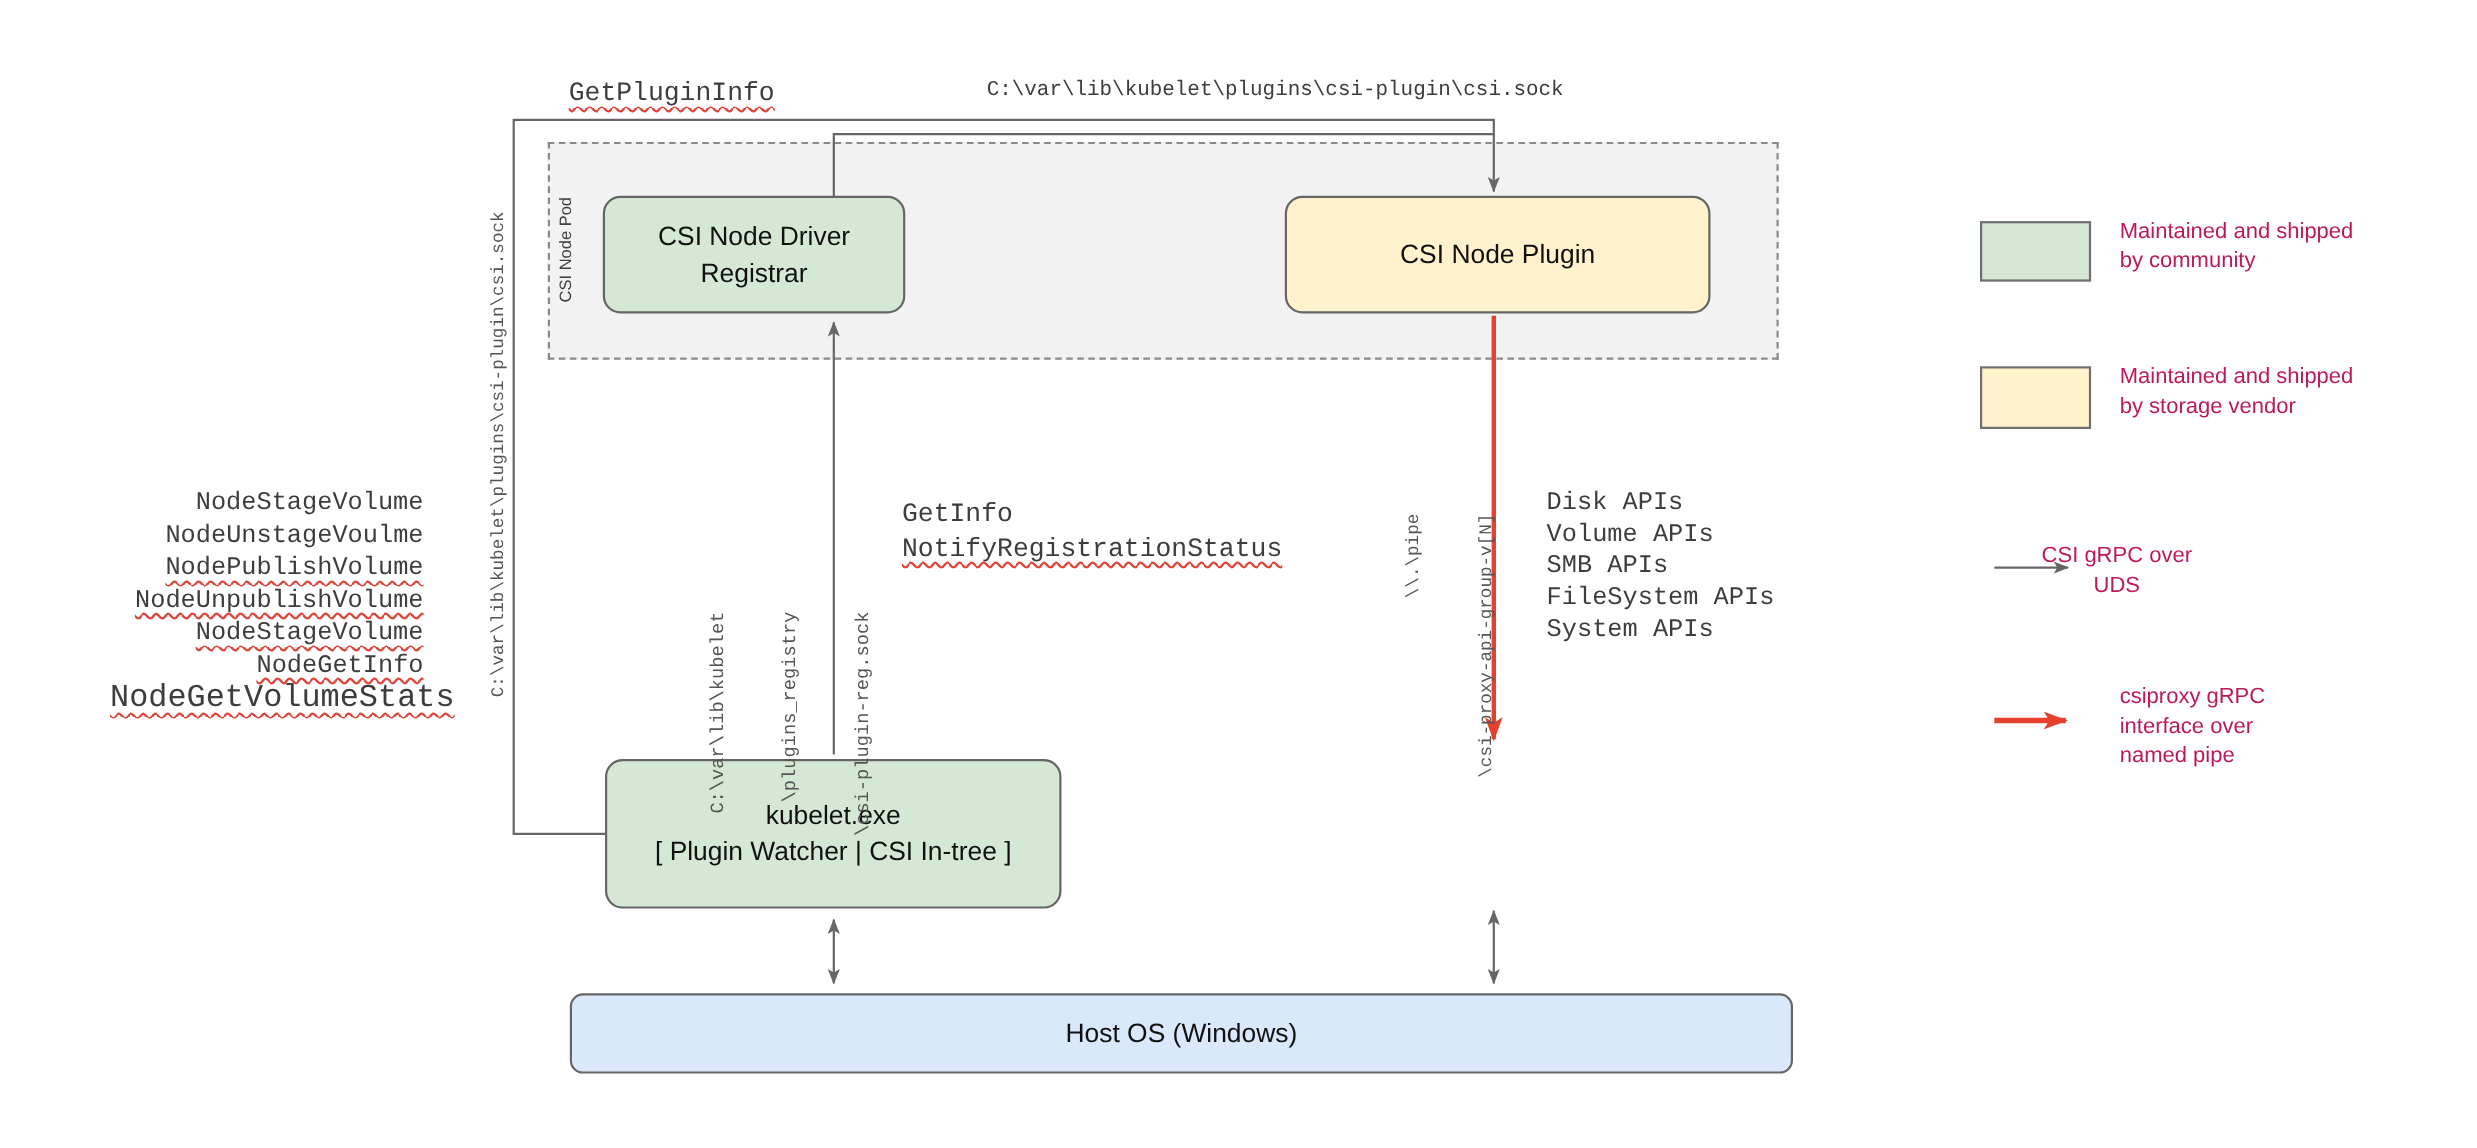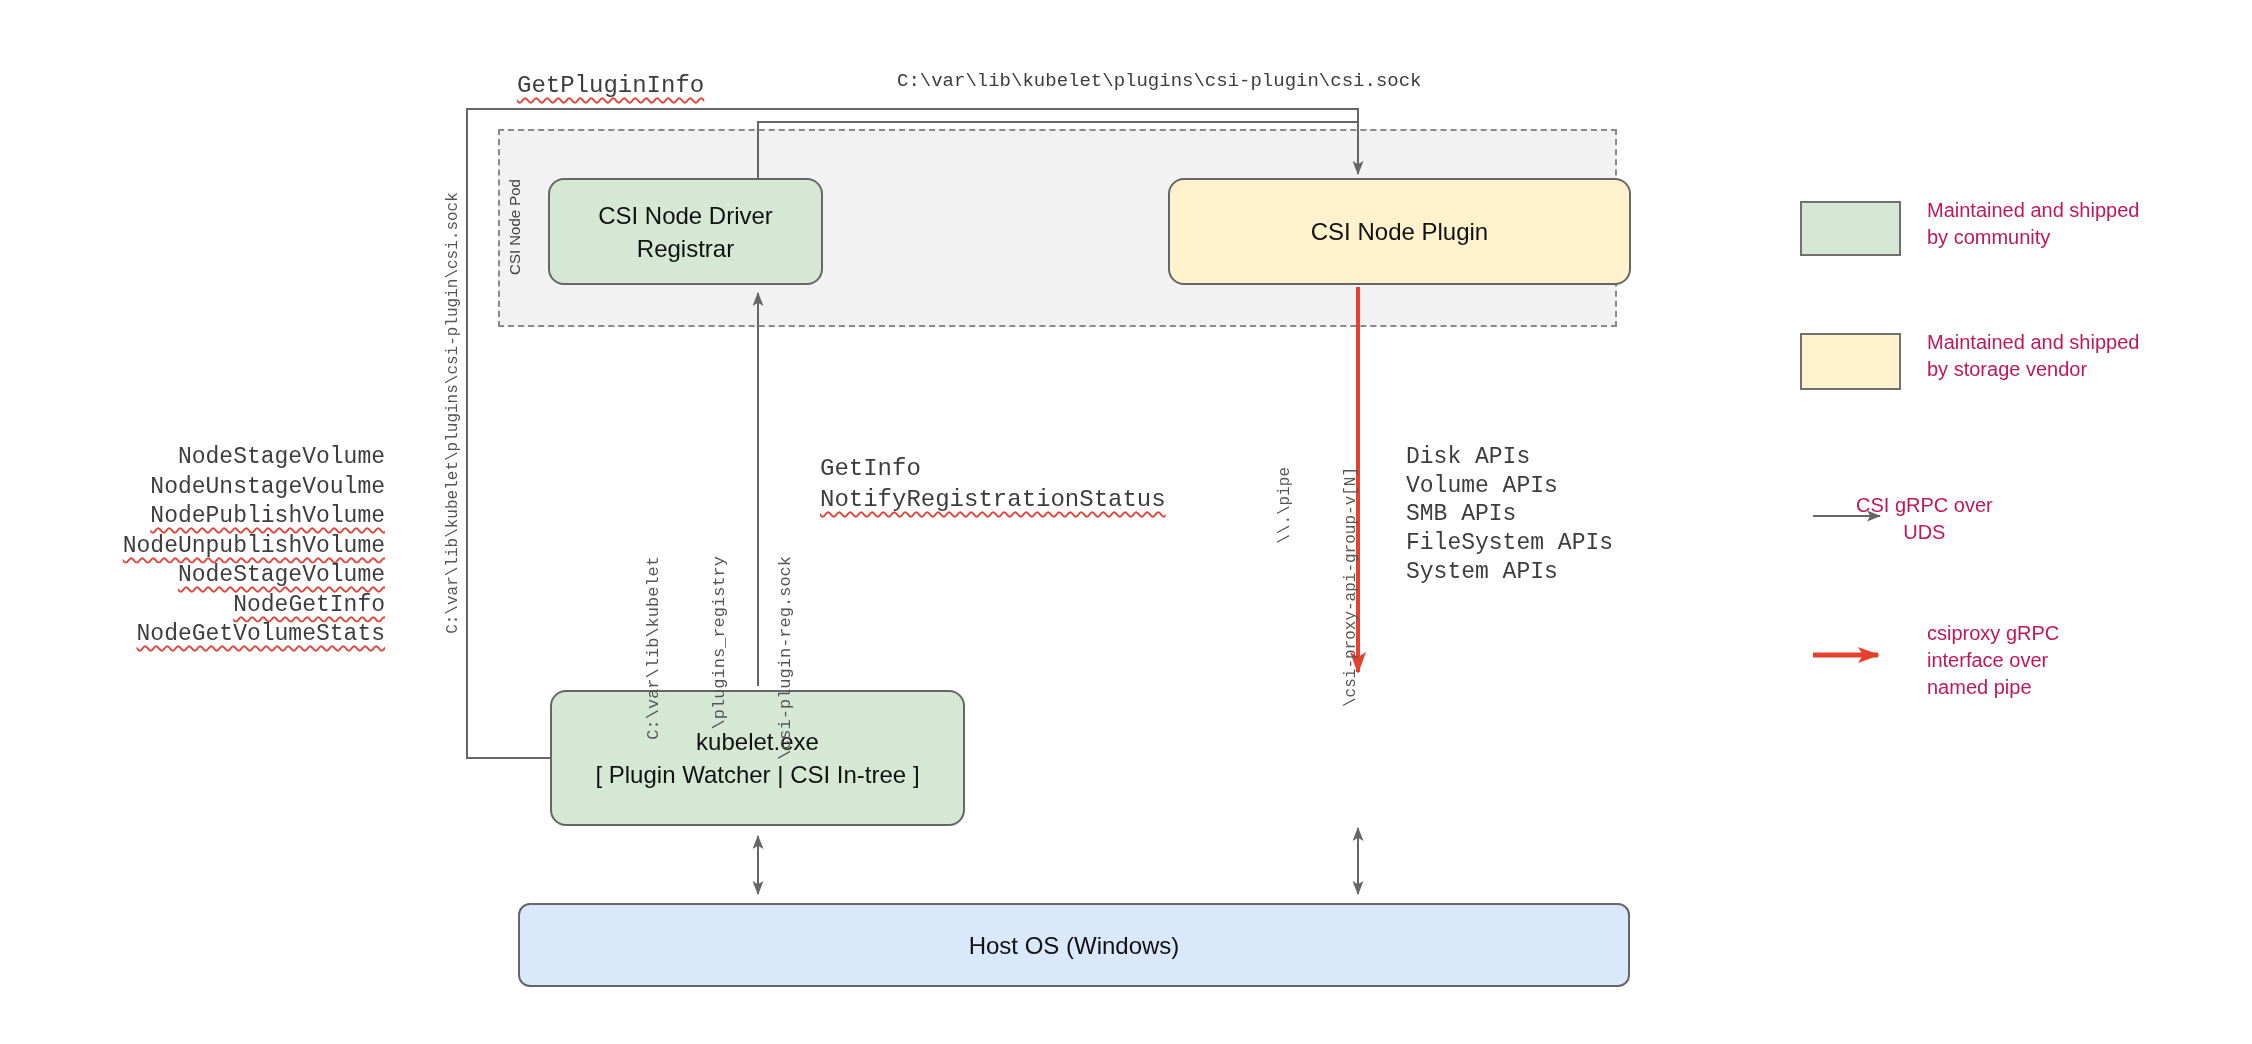--- a/index.html
+++ b/index.html
@@ -74,48 +74,48 @@
     <path class="wire" d="M1358,828 V894" marker-start="url(#mGray)" marker-end="url(#mGray)"></path>
 
     <path class="wire" d="M1813,516 H1880" marker-end="url(#mGray)"></path>
     <path class="legend-wire-red" d="M1813,655 H1878" marker-end="url(#mRed)"></path>
   </svg>
 
   <div class="nodebox green" style="left:548px;top:178px;width:275px;height:107px;">
     <div>CSI Node Driver Registrar</div>
   </div>
 
-  <div class="nodebox yellow" style="left:1168px;top:178px;width:463px;height:107px;text-align:right;">
+  <div class="nodebox yellow" style="left:1168px;top:178px;width:387px;height:107px;text-align:right;">
     <div>CSI Node Plugin</div>
   </div>
 
   <div class="nodebox green" style="left:550px;top:690px;width:415px;height:136px;">
     <div>kubelet.exe</div>
     <div>[ Plugin Watcher | CSI In-tree ]</div>
   </div>
 
 
-  <div class="nodebox blue" style="left:518px;top:903px;width:1112px;height:84px;border-radius:12px;">
+  <div class="nodebox blue" style="left:518px;top:903px;width:1112px;height:73px;border-radius:12px;">
     <div>Host OS (Windows)</div>
   </div>
 
   <div class="abs mono squig" style="left:517px;top:72px;font-size:24px;">GetPluginInfo</div>
 
   <div class="abs mono" style="left:897px;top:70px;font-size:19px;">C:\var\lib\kubelet\plugins\csi-plugin\csi.sock</div>
 
   <div class="abs mono rot gray-t" style="left:229px;top:403px;width:450px;height:20px;font-size:16px;text-align:center;">C:\var\lib\kubelet\plugins\csi-plugin\csi.sock</div>
 
   <div class="abs" style="left:100px;top:443px;width:285px;text-align:right;">
     <div class="mono" style="font-size:23px;line-height:29.5px;">NodeStageVolume</div>
     <div class="mono" style="font-size:23px;line-height:29.5px;">NodeUnstageVoulme</div>
     <div class="mono squig" style="font-size:23px;line-height:29.5px;">NodePublishVolume</div>
     <div class="mono squig" style="font-size:23px;line-height:29.5px;">NodeUnpublishVolume</div>
     <div class="mono squig" style="font-size:23px;line-height:29.5px;">NodeStageVolume</div>
     <div class="mono squig" style="font-size:23px;line-height:29.5px;">NodeGetInfo</div>
-    <div class="mono squig" style="font-size:23px;line-height:29.5px;">NodeGetVolumeStats</div>
+    <div class="mono squig" style="font-size:29px;line-height:29.5px;">NodeGetVolumeStats</div>
   </div>
 
   <div class="abs" style="left:820px;top:453px;">
     <div class="mono" style="font-size:24px;line-height:31px;">GetInfo</div>
     <div class="mono squig" style="font-size:24px;line-height:31px;">NotifyRegistrationStatus</div>
   </div>
 
   <div class="abs rot vlabel" style="left:615px;top:540px;width:210px;text-align:right;">
     <div class="mono gray-t" style="font-size:17px;">C:\var\lib\kubelet</div>
     <div class="mono gray-t" style="font-size:17px;">\plugins_registry</div>

